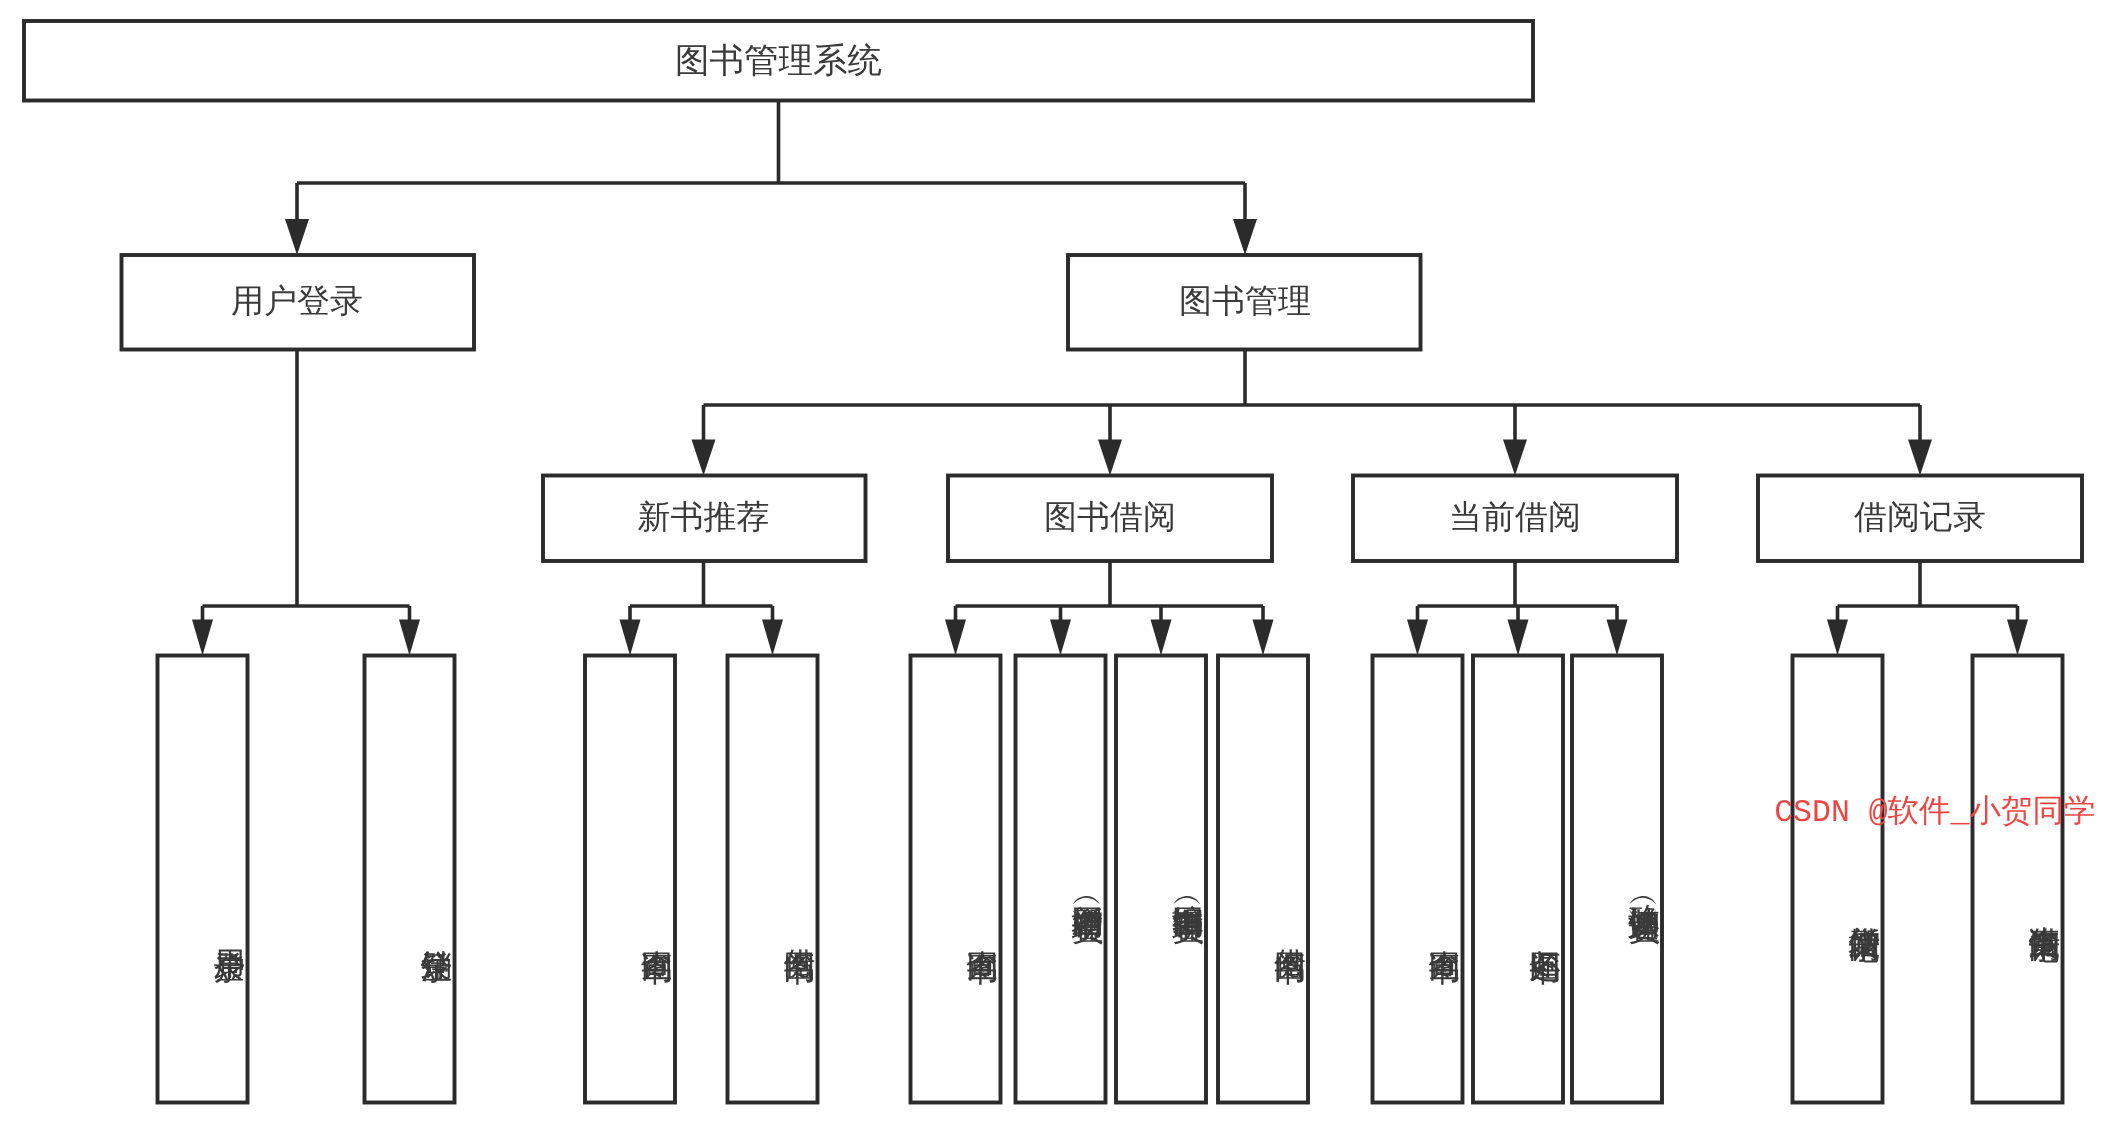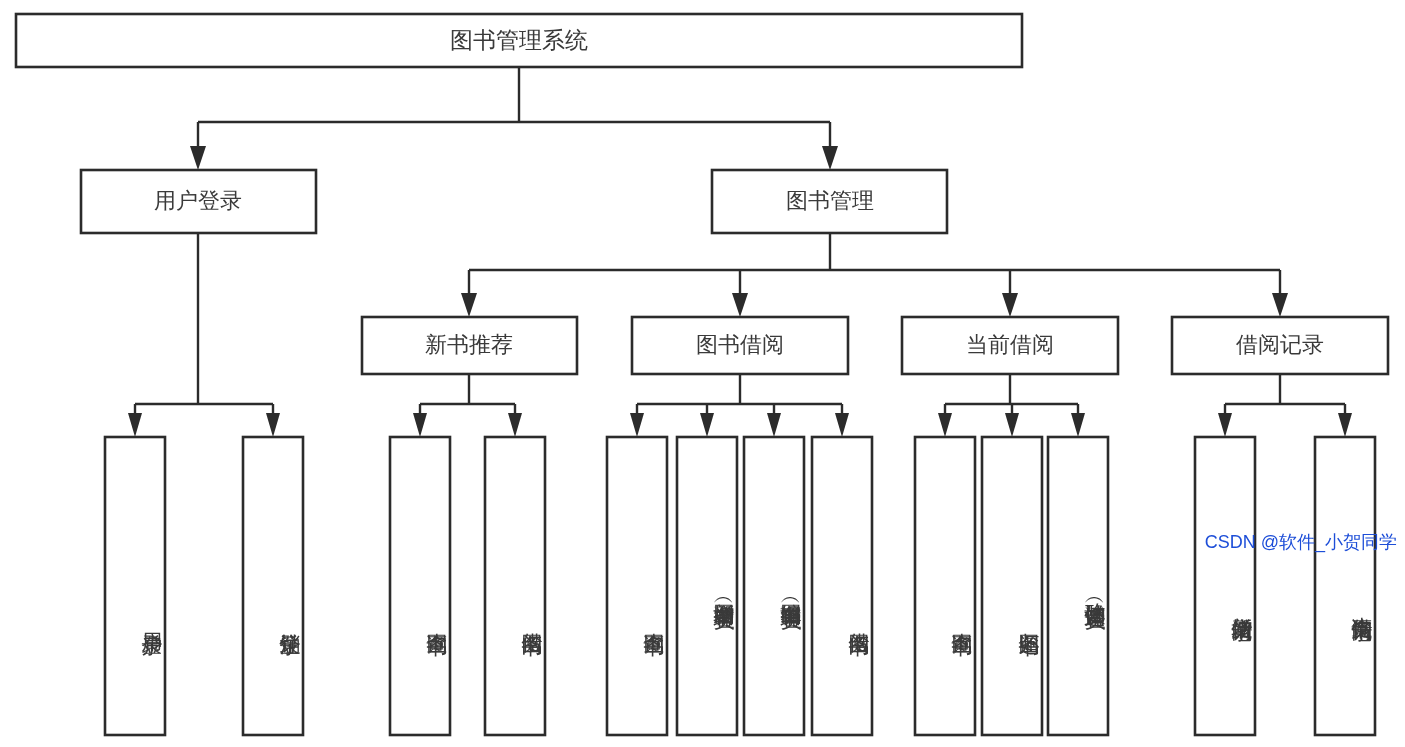--- a/index.html
+++ b/index.html
@@ -67,23 +67,23 @@
     fill: none;
   }
   .arrow-head {
     fill: #2b2b2b;
     stroke: none;
   }
   #watermark {
     position: absolute;
     right: 8px;
     bottom: 4px;
-    font-family: Liberation Sans, sans-serif;
-    font-size: 18px;
-    color: #1d4ed8;
+    font-family: Liberation Mono, monospace;
+    font-size: 21px;
+    color: #ef4444;
     white-space: nowrap;
     pointer-events: none;
   }
 </style>
 </head>
 <body>
 
 <div id="diagram-root">
 
   <svg id="flowchart" viewBox="0 0 1405 747">

